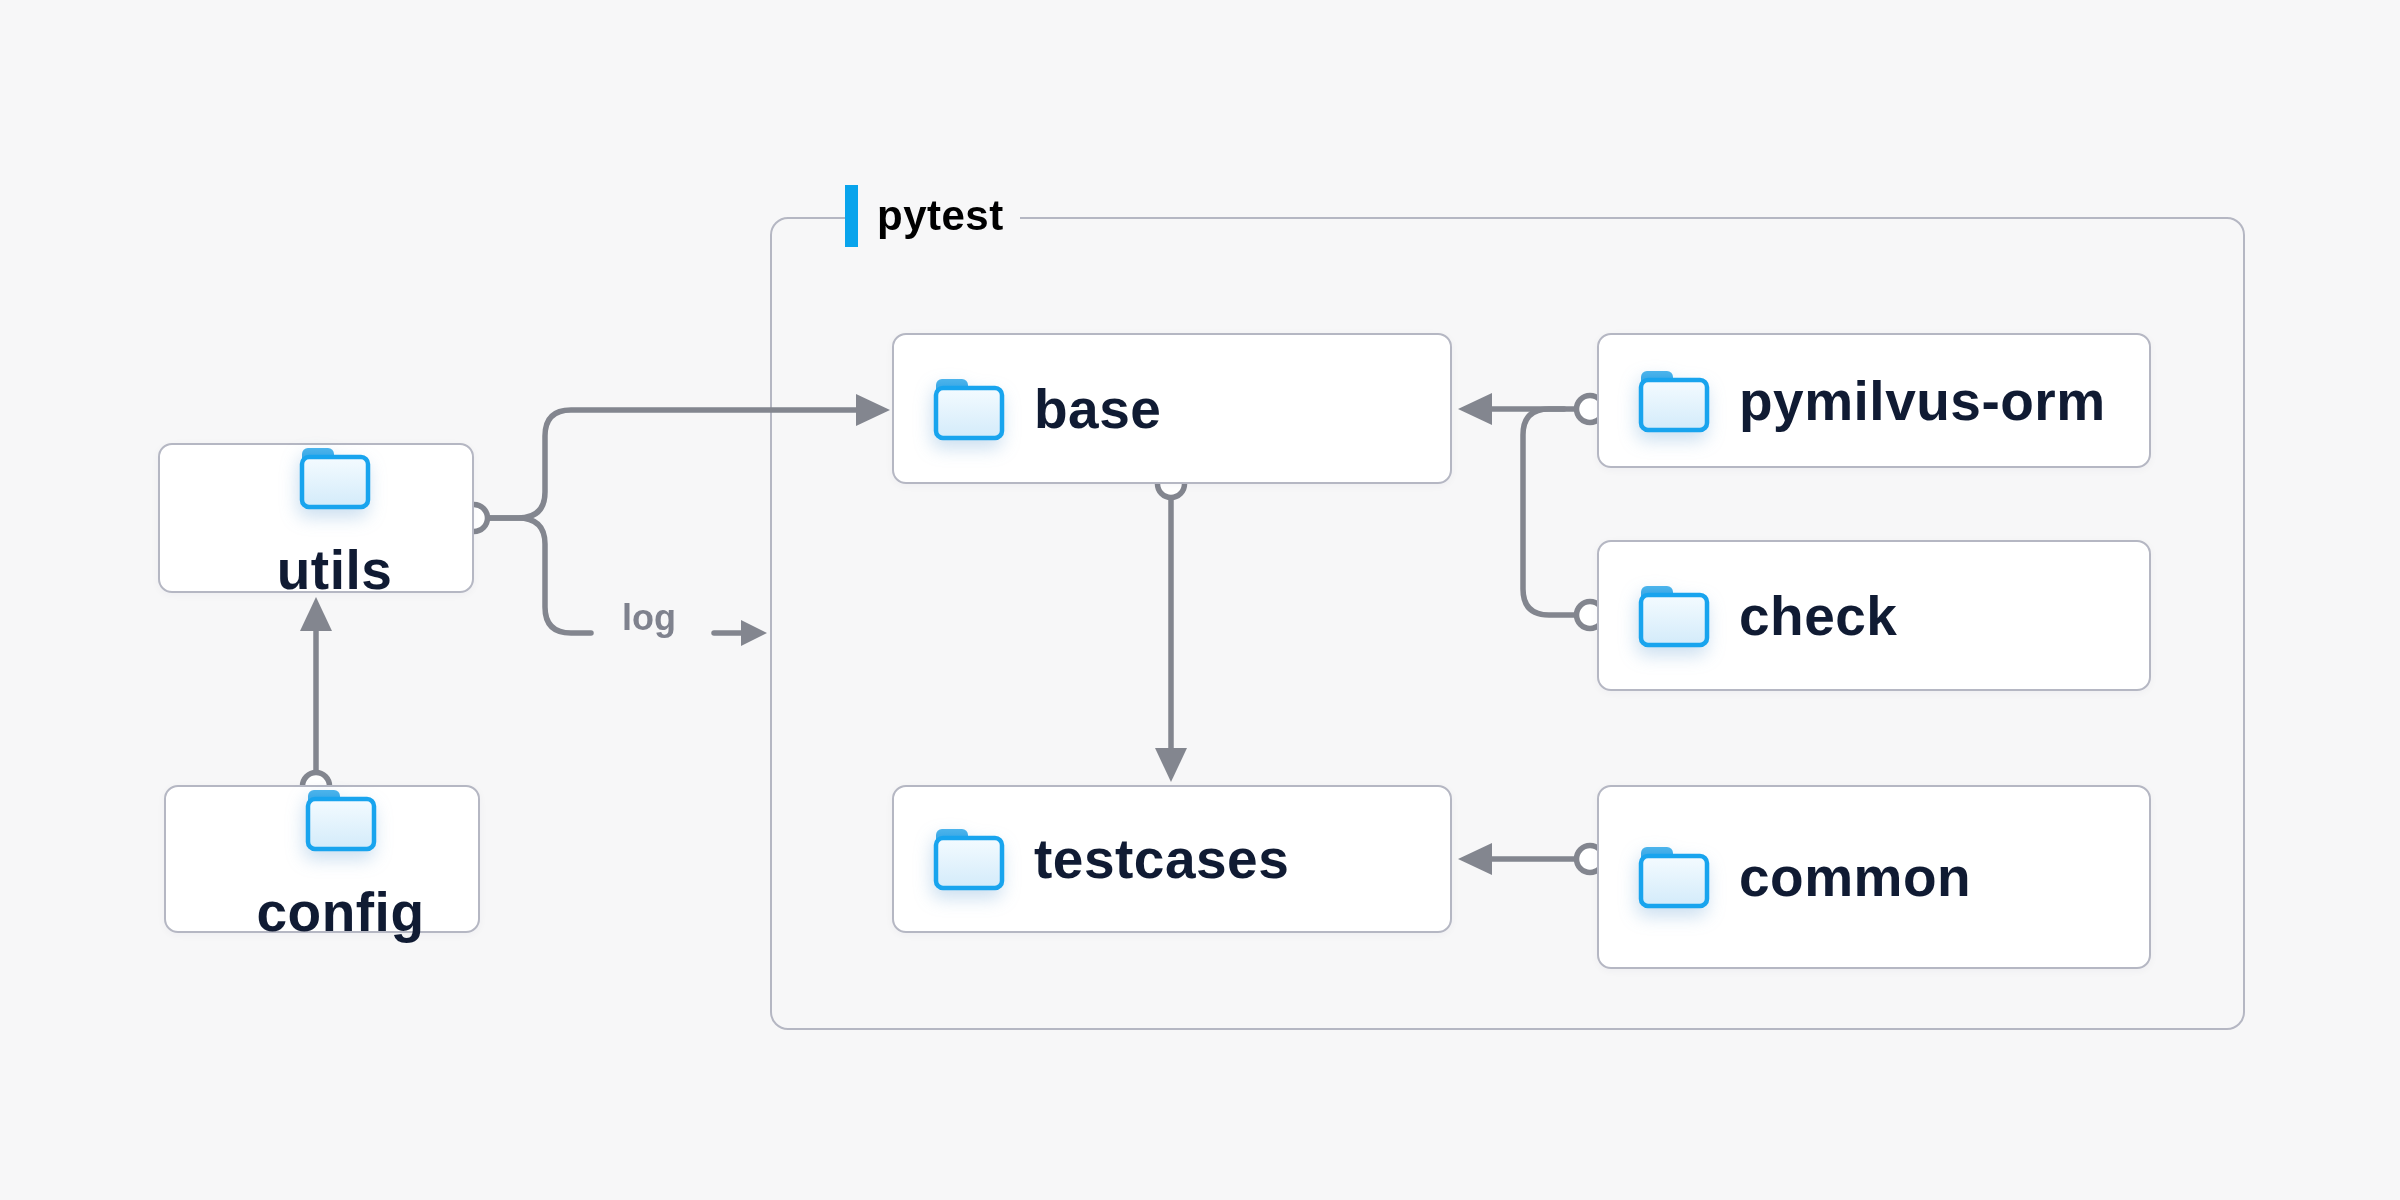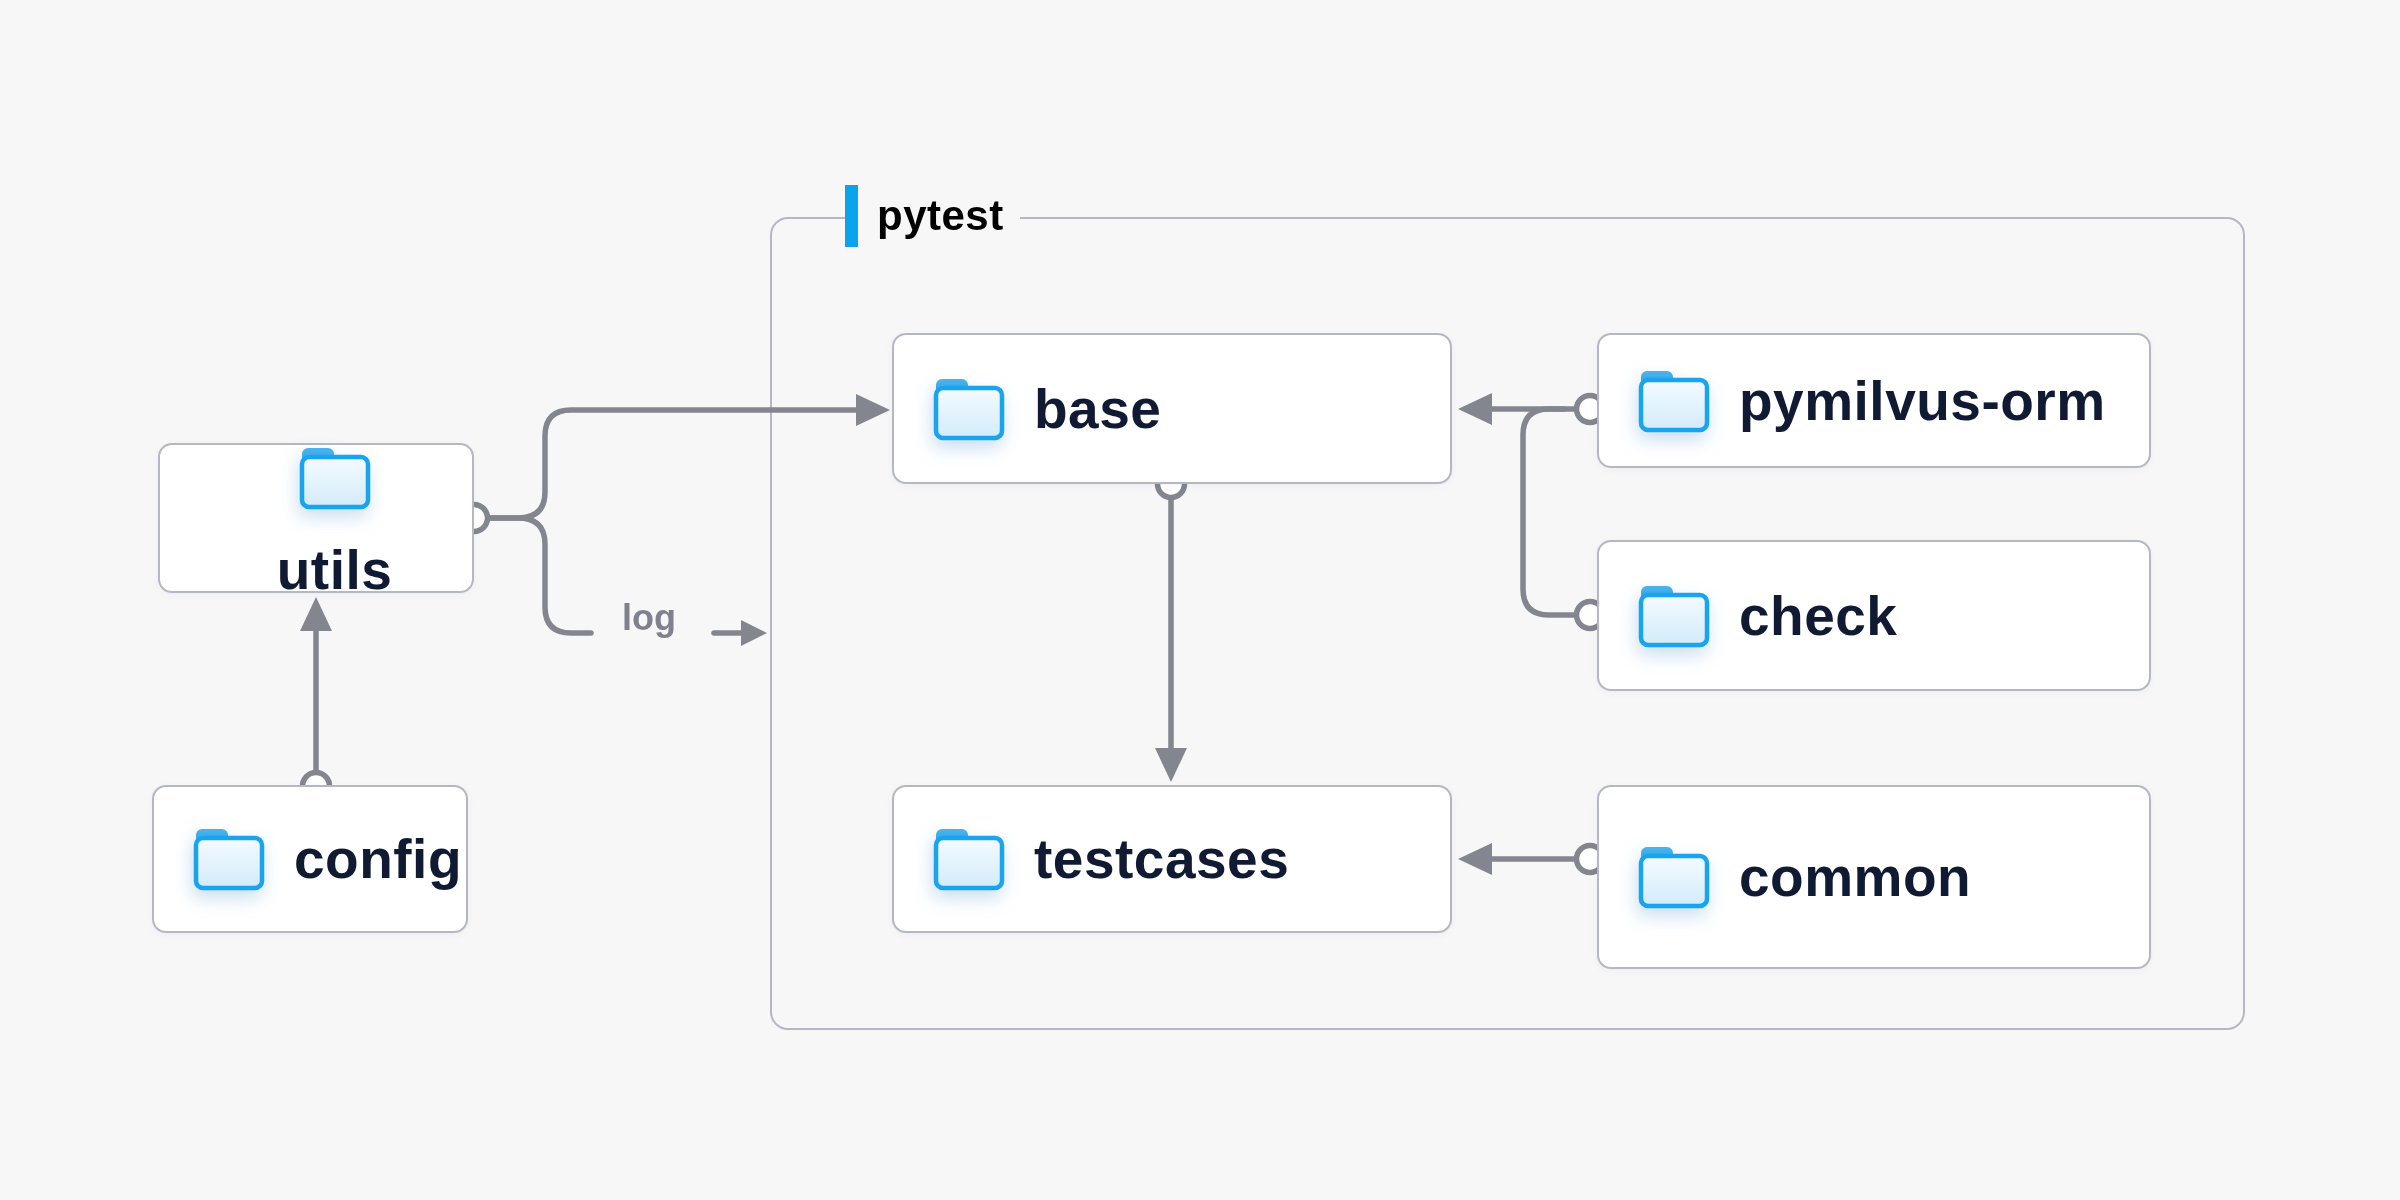--- a/index.html
+++ b/index.html
@@ -83,21 +83,21 @@
     font-size: 55px; font-weight: 700;
     color: #101b33; letter-spacing: 0.5px;
     white-space: nowrap;
   }
   svg.folder {
     width: 76px; height: 66px; flex: 0 0 auto;
     filter: drop-shadow(-2px 8px 9px rgba(70, 140, 200, 0.28));
   }
 
   #node-utils     { left: 158px; top: 443px; width: 316px; height: 150px; flex-direction: column; }
-  #node-config    { left: 152px; top: 785px; width: 316px; height: 148px; }
+  #node-config    { left: 164px; top: 785px; width: 316px; height: 148px; flex-direction: column; }
   #node-base      { left: 892px; top: 333px; width: 560px; height: 151px; }
   #node-pymilvus  { left: 1597px; top: 333px; width: 554px; height: 135px; }
   #node-check     { left: 1597px; top: 540px; width: 554px; height: 151px; }
   #node-testcases { left: 892px; top: 785px; width: 560px; height: 148px; }
   #node-common    { left: 1597px; top: 785px; width: 554px; height: 184px; }
 
   .defs-holder { position: absolute; width: 0; height: 0; overflow: hidden; }
 </style>
 </head>
 <body>

